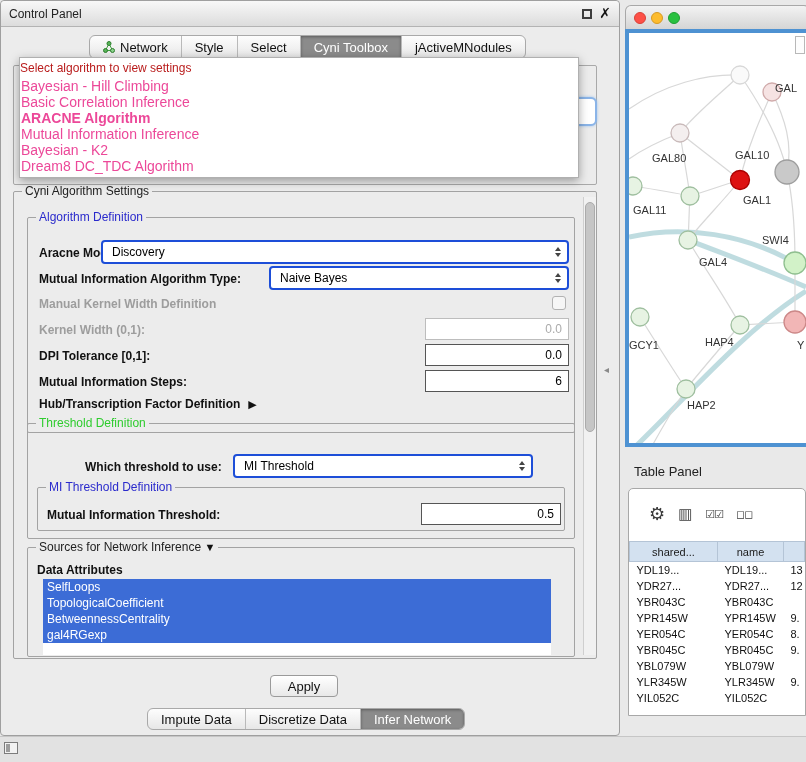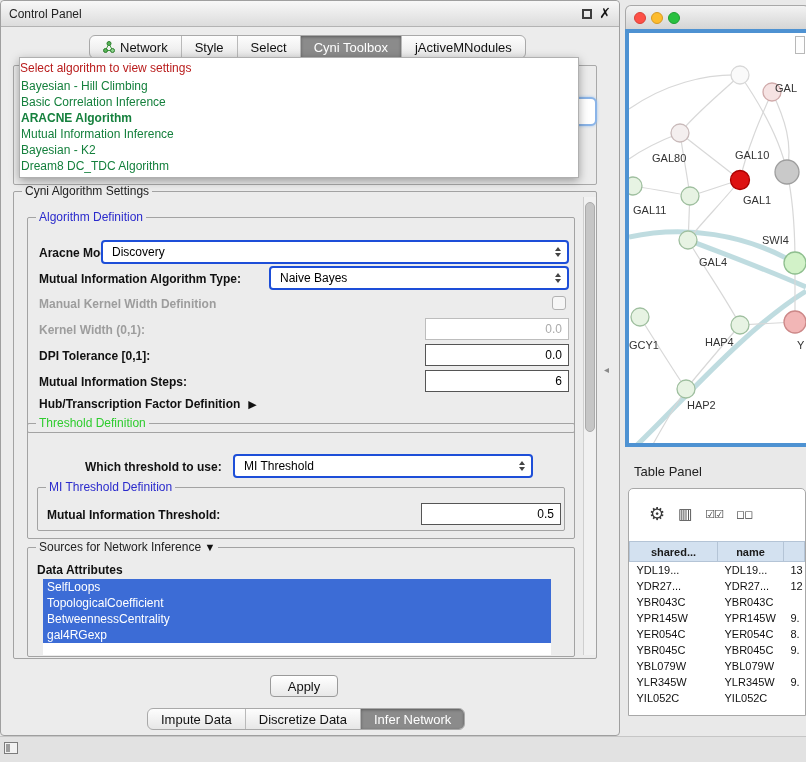--- a/index.html
+++ b/index.html
@@ -22,21 +22,21 @@
 #bottom-tabs{left:146px;top:707px;height:22px}
 .net-ic{display:inline-flex;width:12px;height:12px}
 
 
 .hidden-group{position:absolute;left:12px;top:64px;width:584px;height:120px;border:1px solid #a9a9a9;border-radius:2px;z-index:1}
 .combo-peek{position:absolute;left:550px;top:96px;width:46px;height:29px;background:#fff;border:2px solid #8ab4e8;border-radius:6px;box-shadow:0 0 3px #9cc2ec;z-index:5}
 
 
 .dd{position:absolute;left:18px;top:56px;width:560px;z-index:30;background:#fff;border:1px solid #b0b0b0;box-shadow:0 3px 9px rgba(0,0,0,.35);padding-bottom:3px}
 .dd-header{height:20px;line-height:20px;text-align:left;color:#b91c1c;font-size:12px}
-.dd-item{height:16px;line-height:16px;padding-left:1px;font-size:12px;color:#15803d}
+.dd-item{height:16px;line-height:16px;padding-left:1px;font-size:14px;color:#ec4899}
 .dd-item.selected{font-weight:bold}
 
 
 .group{position:absolute;border:1px solid #a3a3a3;border-radius:2px}
 .group-title{position:absolute;top:-8px;left:8px;background:#ececec;padding:0 3px;font-size:12px;color:#222;white-space:nowrap}
 .title-blue{color:#2a2acc}
 .title-green{color:#2ecc2e}
 
 .lbl{position:absolute;font-weight:bold;font-size:12px;color:#111;white-space:nowrap}
 .lbl.dis{color:#9d9d9d}
@@ -81,21 +81,21 @@
 
 
 .tp-label{position:absolute;left:634px;top:464px;font-size:13px;color:#222}
 .table-panel{position:absolute;left:628px;top:488px;width:178px;height:228px;background:#fff;border:1px solid #a8a8a8;border-radius:5px 5px 0 0;overflow:hidden}
 .tp-toolbar{position:absolute;left:0;top:0;right:0;height:50px;display:flex;align-items:center;gap:13px;padding-left:20px}
 .tool{color:#3a3a3a}
 .tool.gear{font-size:18px}
 .tool.cols{font-size:15px}
 .tool.checks{font-size:11px;letter-spacing:-1px}
 .tbl{position:absolute;left:0;top:52px;width:100%;border-collapse:collapse;table-layout:fixed}
-.tbl th{background:#d3e1f0;border:1px solid #b4c4d6;font-weight:bold;font-size:11px;height:20px;overflow:hidden;white-space:nowrap}
+.tbl th{background:#d3e1f0;border:1px solid #b4c4d6;font-weight:normal;font-size:11px;height:20px;overflow:hidden;white-space:nowrap}
 .tbl td{font-size:11px;height:16px;padding-left:7px;white-space:nowrap;overflow:hidden;color:#111}
 
 
 .bottom-strip{position:absolute;left:0;top:736px;width:806px;height:26px;background:#e2e2e2;border-top:1px solid #c6c6c6}
 .panel-toggle{position:absolute;left:4px;top:742px;width:14px;height:12px;border:1px solid #7c7c7c;background:#f2f2f2}
 .panel-toggle i{position:absolute;left:1px;top:1px;bottom:1px;width:4px;background:#9c9c9c}
 </style>
 </head>
 <body>
 

